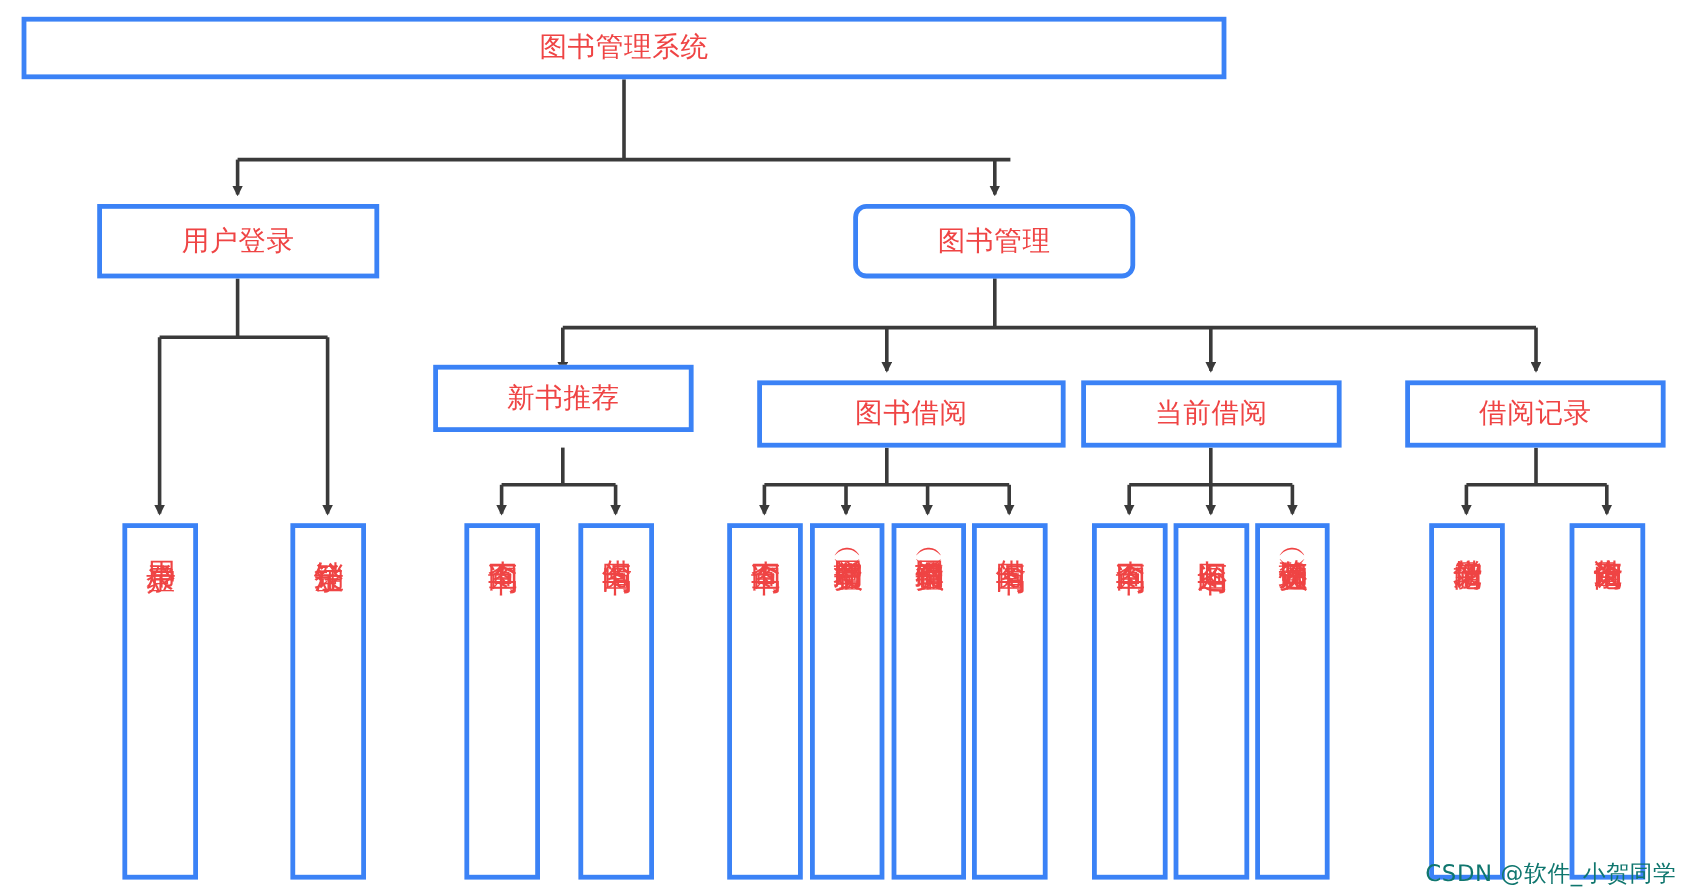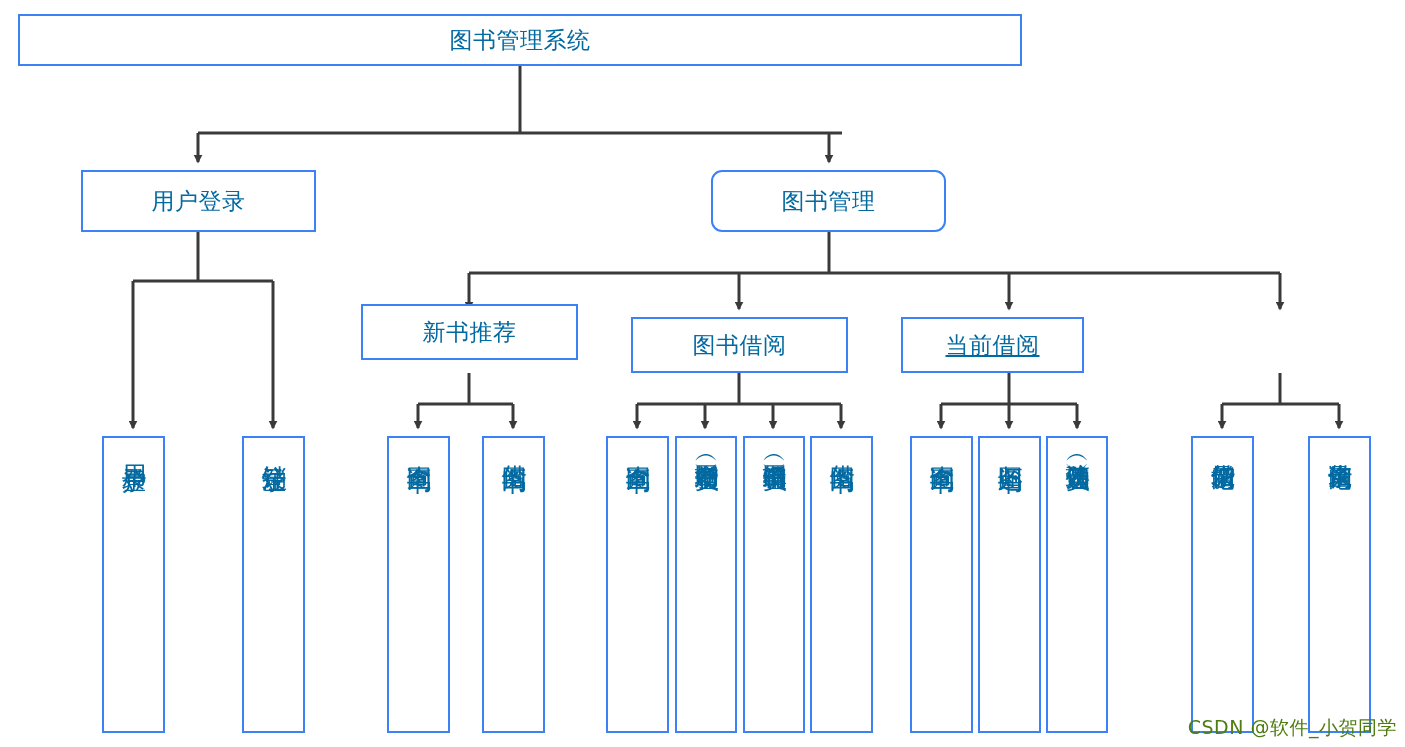--- a/index.html
+++ b/index.html
@@ -23,25 +23,25 @@
     left: 0;
     top: 0;
     width: 1405px;
     height: 747px;
     pointer-events: none;
   }
   .node {
     position: absolute;
     box-sizing: border-box;
     background: #ffffff;
-    border: 2px solid #3b82f6;
+    border: 4px solid #3b82f6;
     display: flex;
     align-items: center;
     justify-content: center;
-    color: #0369a1;
+    color: #ef4444;
   }
   .node .label {
     display: block;
     text-align: center;
     line-height: 1.08;
     white-space: nowrap;
   }
   .node.horizontal .label {
     font-size: 23px;
     letter-spacing: 0.5px;
@@ -64,21 +64,21 @@
   }
   .node.vertical.tall .label {
     font-size: 24px;
     letter-spacing: 0.5px;
   }
   #watermark {
     position: absolute;
     right: 8px;
     bottom: 6px;
     font-size: 19px;
-    color: #4d7c0f;
+    color: #0f766e;
     letter-spacing: 0.5px;
     white-space: nowrap;
     font-family: "DejaVu Sans", "Liberation Sans", sans-serif;
   }
 </style>
 </head>
 <body>
 
 <div id="diagram-root">
 
@@ -139,25 +139,28 @@
   <div class="node horizontal" style="left:81px; top:170px; width:235px; height:62px;">
     <span class="label">用户登录</span>
   </div>
   <div class="node horizontal" style="left:711px; top:170px; width:235px; height:62px;border-radius:11px;">
     <span class="label">图书管理</span>
   </div>
 
   <div class="node horizontal" style="left:361px; top:304px; width:217px; height:56px;">
     <span class="label">新书推荐</span>
   </div>
-  <div class="node horizontal" style="left:631px; top:317px; width:217px; height:56px;">
+  <div class="node horizontal" style="left:631px; top:317px; width:257px; height:56px;">
     <span class="label">图书借阅</span>
   </div>
-  <div class="node horizontal" style="left:901px; top:317px; width:183px; height:56px;text-decoration:underline;">
+  <div class="node horizontal" style="left:901px; top:317px; width:217px; height:56px;">
     <span class="label">当前借阅</span>
+  </div>
+  <div class="node horizontal" style="left:1171px; top:317px; width:217px; height:56px;">
+    <span class="label">借阅记录</span>
   </div>
 
   <div class="node vertical" style="left:102px; top:436px; width:63px; height:297px;">
     <span class="label">用户登录</span>
   </div>
   <div class="node vertical" style="left:242px; top:436px; width:63px; height:297px;">
     <span class="label">注销登录</span>
   </div>
 
   <div class="node vertical" style="left:387px; top:436px; width:63px; height:297px;">

